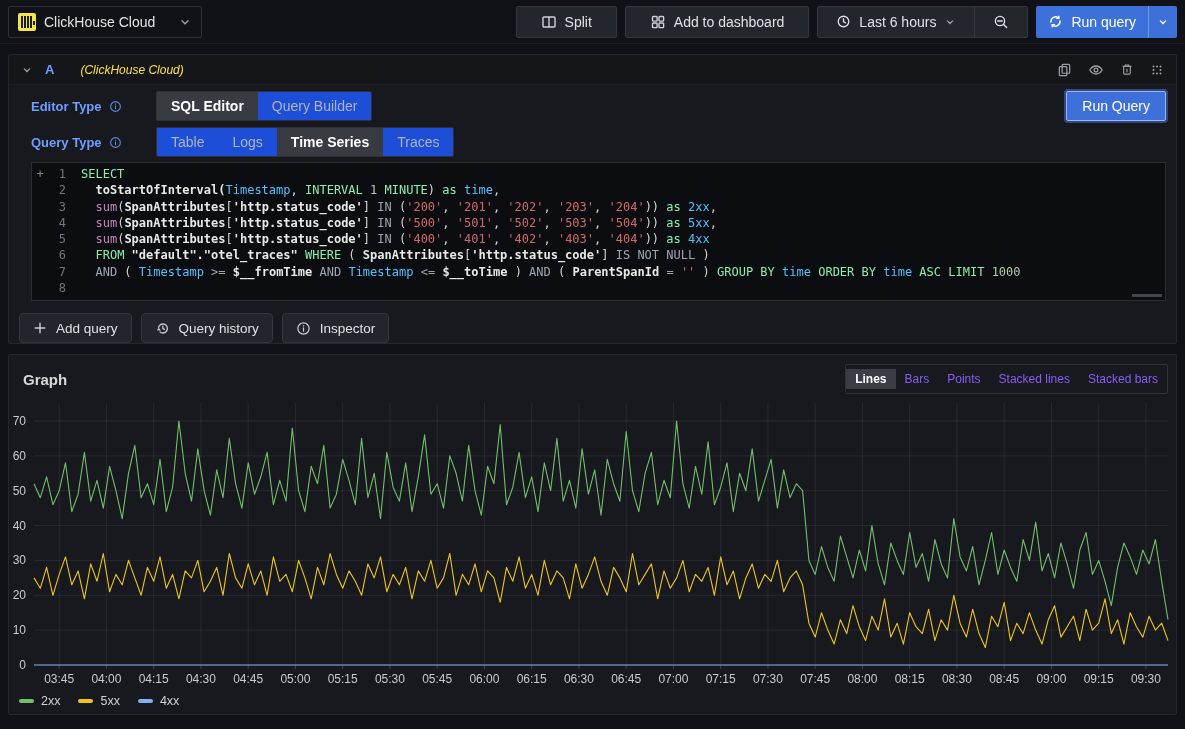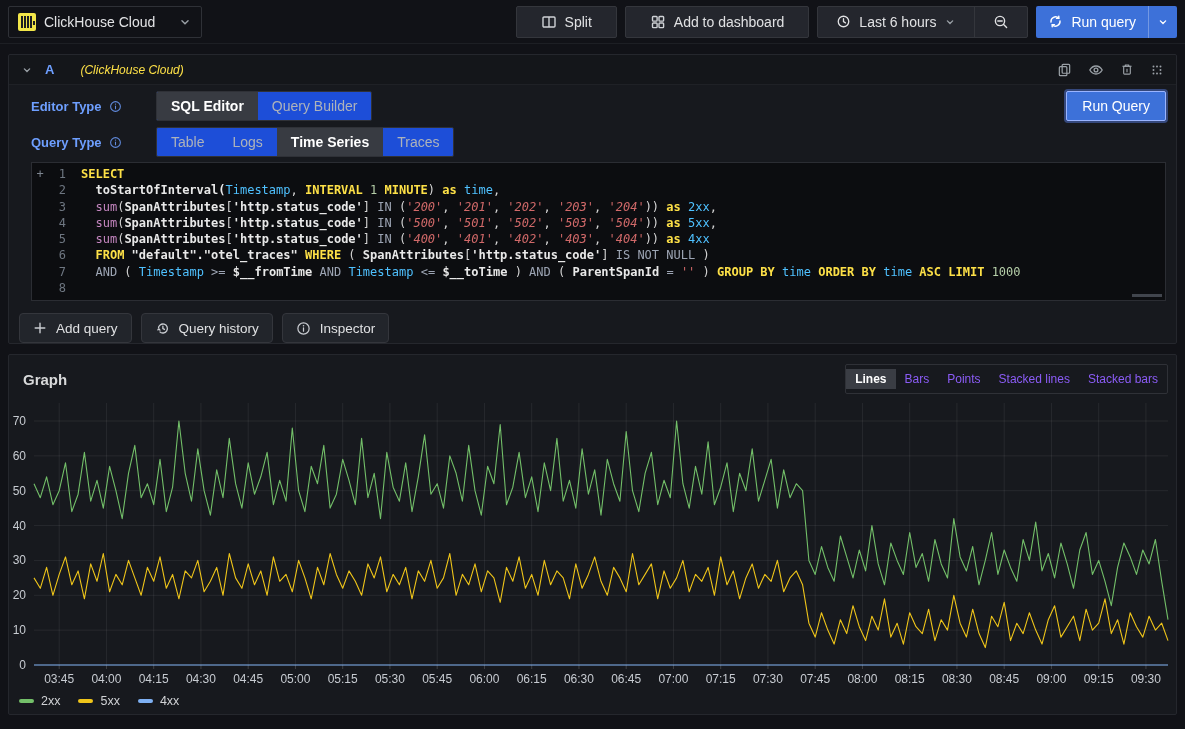--- a/index.html
+++ b/index.html
@@ -68,22 +68,22 @@
                   border:1px solid #9ab4ff; border-radius:2px;
                   box-shadow:0 0 0 2px rgba(90,130,240,.45); cursor:pointer;
                   display:flex; align-items:center; }
 
   .code-editor{ margin:5px 10px 0 22px; background:#0c0d10; border:1px solid #2b2d33;
                 padding:3px 0 4px; position:relative;
                 font-family:"DejaVu Sans Mono", monospace; font-size:12px; line-height:16.3px; }
   .code-row{ display:flex; white-space:pre; }
   .g-plus{ width:16px; text-align:center; color:#7d8590; flex:0 0 auto; }
   .g-num{ width:18px; text-align:right; color:#6e7681; flex:0 0 auto; margin-right:15px; }
-  .tk-kw{ color:#fde047;font-weight:bold; } .tk-id{ color:#4fc1ff; } .tk-fn{ color:#c586c0; }
-  .tk-str{ color:#d16969;font-style:italic; } .tk-num{ color:#b5cea8; } .tk-op{ color:#9da5b4; }
+  .tk-kw{ color:#86efac; } .tk-id{ color:#4fc1ff; } .tk-fn{ color:#c586c0; }
+  .tk-str{ color:#d16969; } .tk-num{ color:#b5cea8; } .tk-op{ color:#9da5b4; }
   .tk-pl{ color:#d4d4d4; } .tk-b{ color:#e8e8e8; font-weight:700; }
   .h-scroll{ position:absolute; right:3px; bottom:3px; width:30px; height:3px; background:#41454d; }
 
   .qp-footer{ display:flex; gap:9px; margin:12px 10px 10px; }
   .btn-sm{ display:flex; align-items:center; gap:9px; height:30px; padding:0 13px;
            background:#22252b; border:1px solid #34363c; border-radius:4px;
            color:#dfe0e2; font-size:13.5px; font-weight:500; cursor:pointer; }
   .btn-sm .icw{ color:#c9ccd1; display:flex; }
 
   

